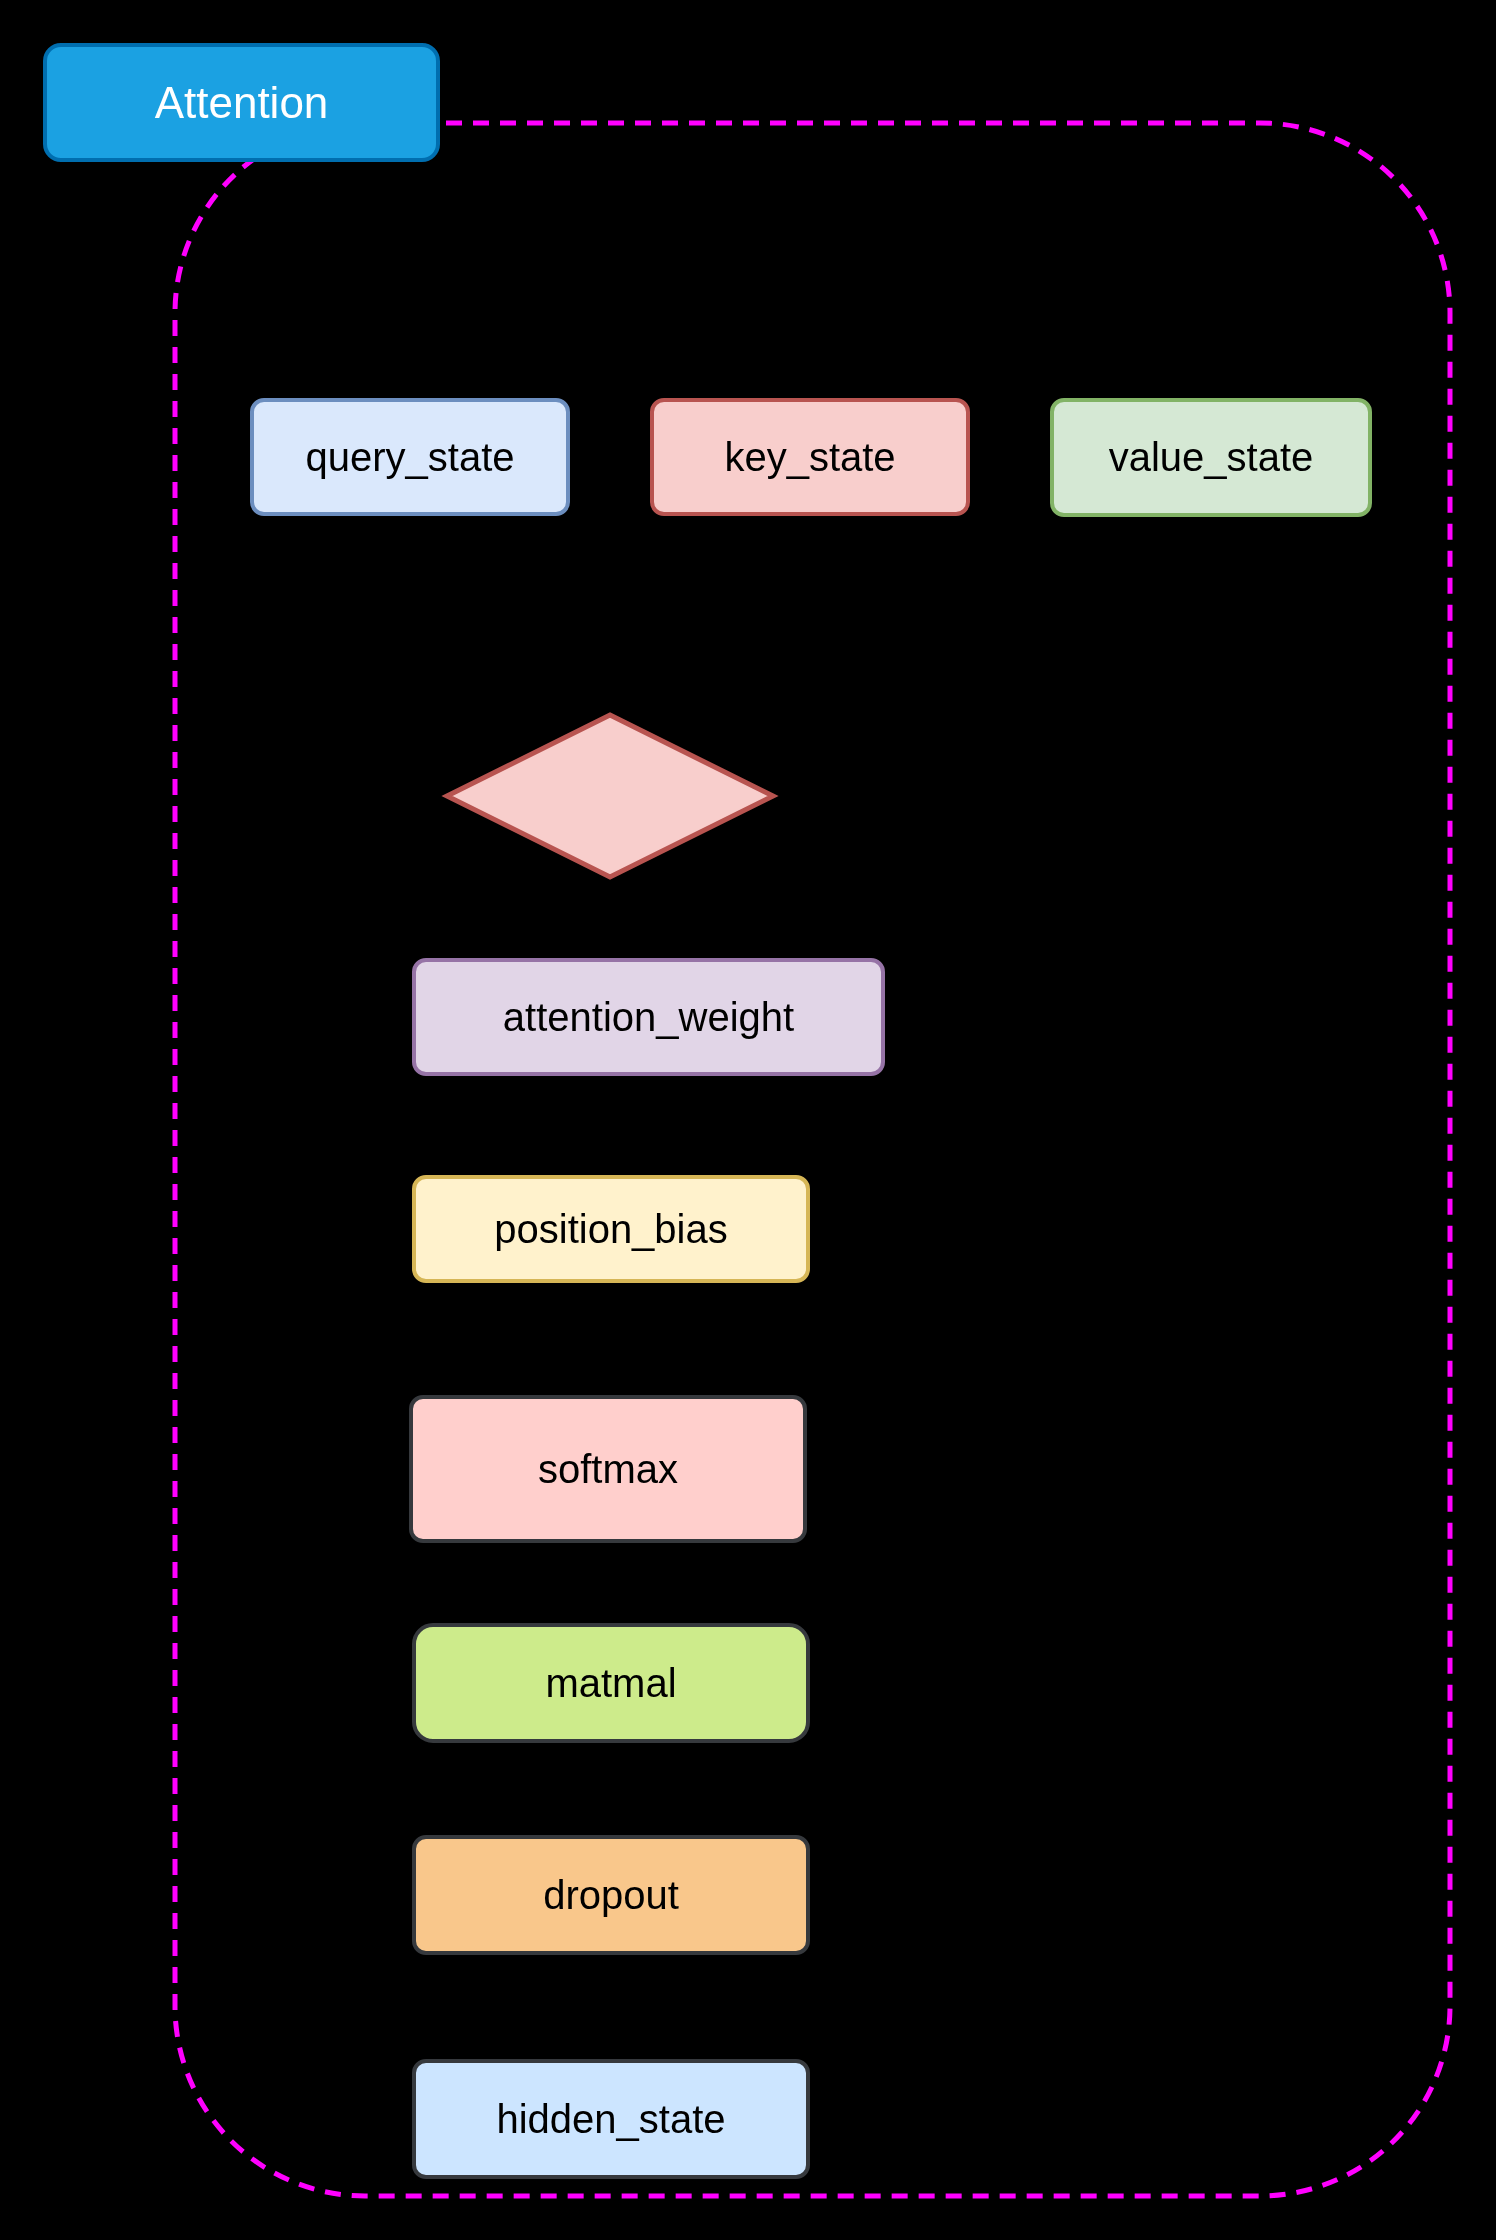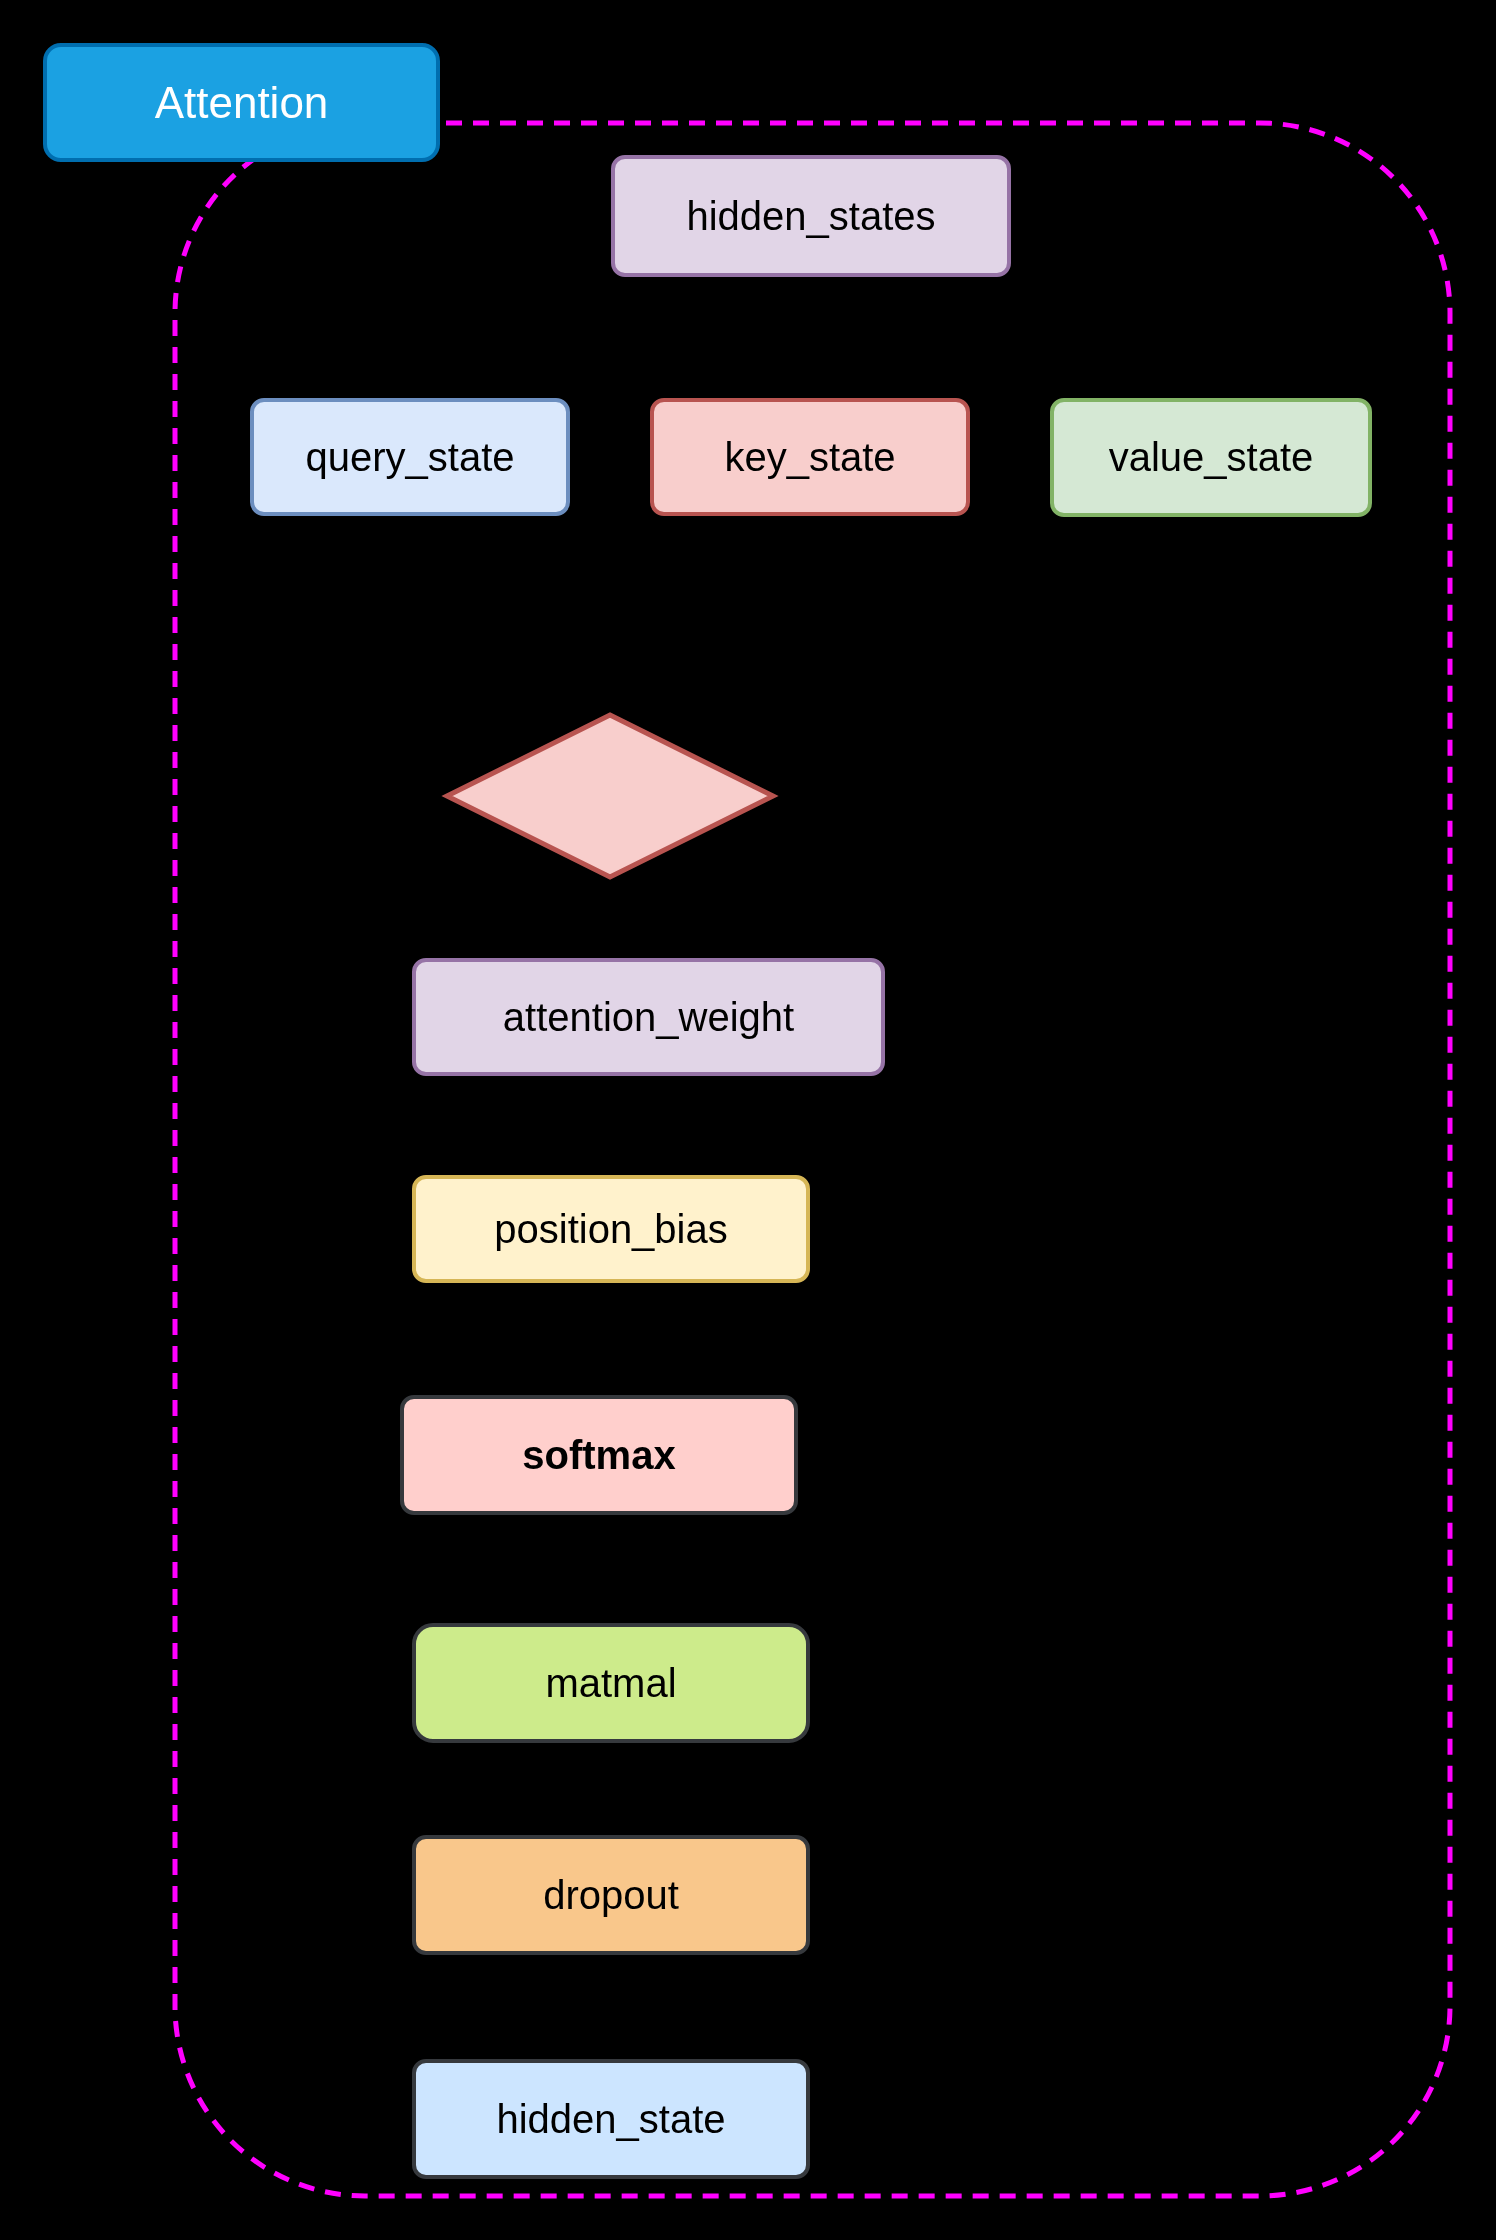--- a/index.html
+++ b/index.html
@@ -56,38 +56,37 @@
     color: #000;
     z-index: 2;
   }
   
   .n0 { left: 611px;  top: 155px;  width: 400px; height: 122px; }
   .n1 { left: 250px;  top: 398px;  width: 320px; height: 118px; }
   .n2 { left: 650px;  top: 398px;  width: 320px; height: 118px; }
   .n3 { left: 1050px; top: 398px;  width: 322px; height: 119px; }
   .n4 { left: 412px;  top: 958px;  width: 473px; height: 118px; }
   .n5 { left: 412px;  top: 1175px; width: 398px; height: 108px; }
-  .n6 { left: 400px;  top: 1395px; width: 398px; height: 120px; font-weight: bold; }
+  .n6 { left: 409px;  top: 1395px; width: 398px; height: 148px; }
   .n7 { left: 412px;  top: 1623px; width: 398px; height: 120px; border-radius: 21px; }
   .n8 { left: 412px;  top: 1835px; width: 398px; height: 120px; }
   .n9 { left: 412px;  top: 2035px; width: 398px; height: 120px; }
 </style>
 </head>
 <body>
 
 <div class="stage" style="background: rgb(0, 0, 0); padding-left: 28px;">
 
   <svg class="overlay" viewBox="0 0 1496 2240" xmlns="http://www.w3.org/2000/svg">
     <rect x="175" y="123" width="1275" height="2073" rx="190" ry="190" fill="none" stroke="#FF00FF" stroke-width="5" stroke-dasharray="16 11"></rect>
     <polygon points="610,715 773,796 610,877 447,796" fill="#F8CECC" stroke="#B85450" stroke-width="5"></polygon>
   </svg>
 
   <div class="title-node" style="background: rgb(27, 161, 226); border-color: rgb(0, 110, 175); color: rgb(255, 255, 255);">Attention</div>
 
-  <div class="node n0" style="background: rgb(225, 213, 231); border-color: rgb(150, 115, 166);">hidden_states</div>
   <div class="node n1" style="background: rgb(218, 232, 252); border-color: rgb(108, 142, 191);">query_state</div>
   <div class="node n2" style="background: rgb(248, 206, 204); border-color: rgb(184, 84, 80);">key_state</div>
   <div class="node n3" style="background: rgb(213, 232, 212); border-color: rgb(130, 179, 102);">value_state</div>
   <div class="node n4" style="background: rgb(225, 213, 231); border-color: rgb(150, 115, 166);">attention_weight</div>
   <div class="node n5" style="background: rgb(255, 242, 204); border-color: rgb(214, 182, 86);">position_bias</div>
   <div class="node n6" style="background: rgb(255, 207, 204); border-color: rgb(54, 57, 61);">softmax</div>
   <div class="node n7" style="background: rgb(205, 235, 139); border-color: rgb(54, 57, 61);">matmal</div>
   <div class="node n8" style="background: rgb(249, 199, 139); border-color: rgb(54, 57, 61);">dropout</div>
   <div class="node n9" style="background: rgb(204, 229, 255); border-color: rgb(54, 57, 61); margin-top: 24px;">hidden_state</div>
 

